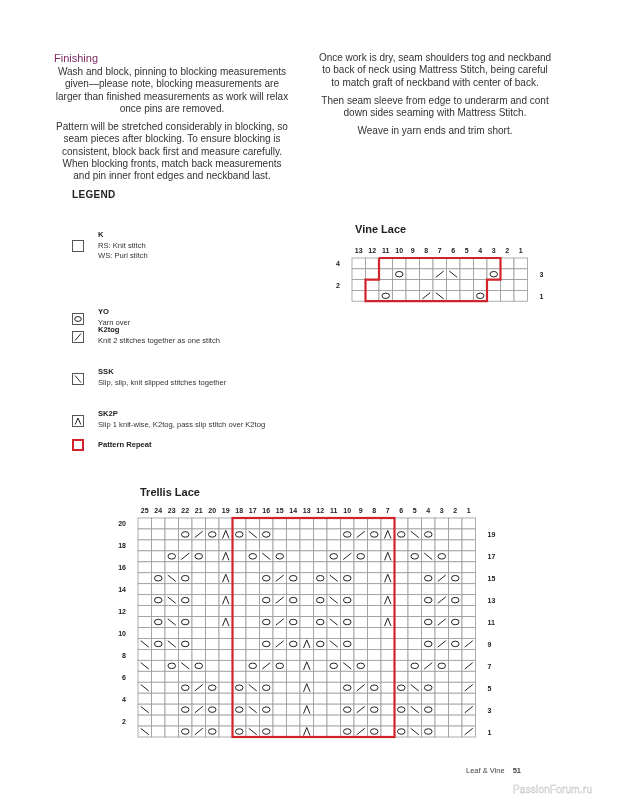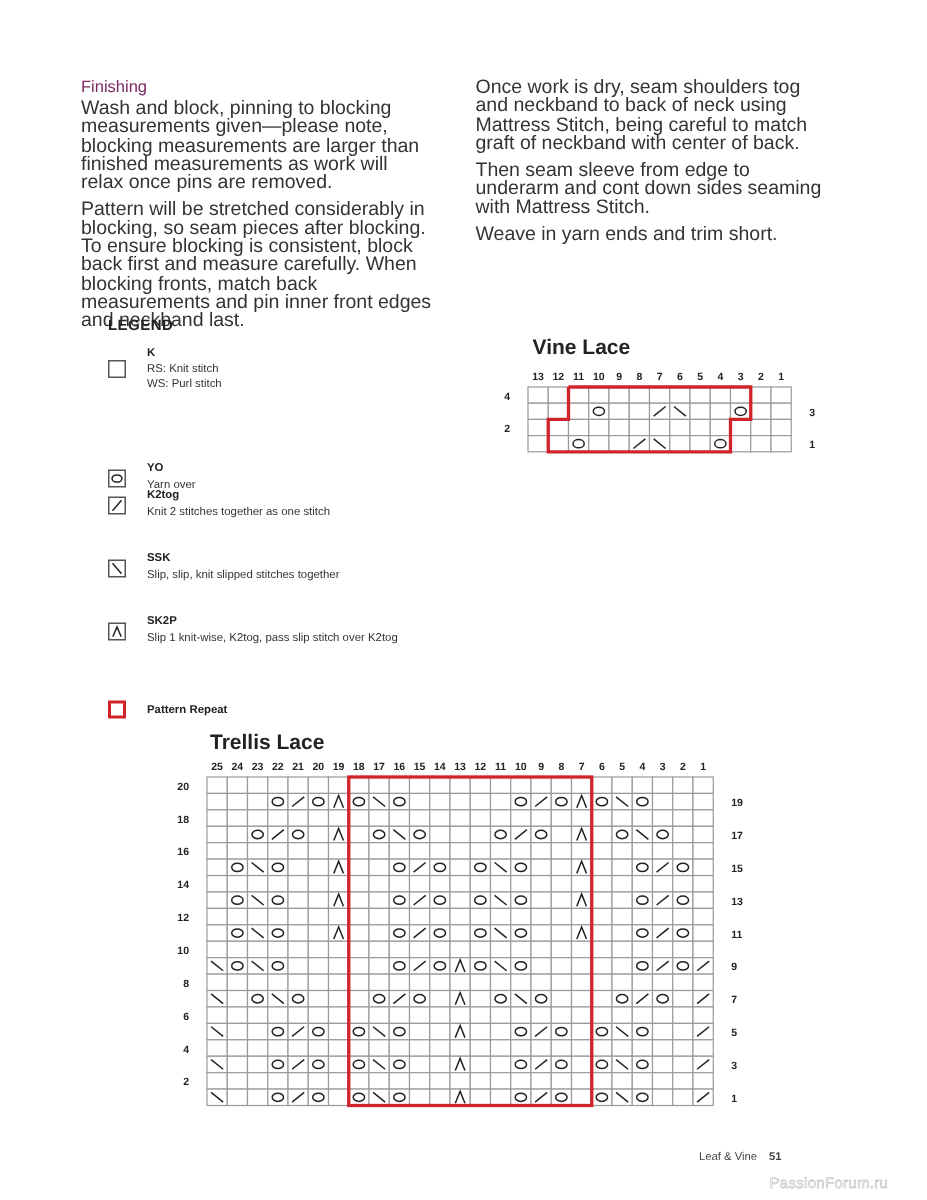--- a/index.html
+++ b/index.html
@@ -1,30 +1,30 @@
 <!DOCTYPE html>
 <html><head>
 <meta charset="utf-8">
 <style>
   html, body { margin: 0; padding: 0; background: #ffffff; }
   body { width: 618px; height: 800px; position: relative; overflow: hidden;
          font-family: "Liberation Sans", "DejaVu Sans", sans-serif; color: #2b2b2b; }
   .abs { position: absolute; }
   .section-title { color: #7a2a63; font-size: 11px; }
-  .para { font-size: 13px; line-height: 12.3px; margin: 0 16px 6px 0; color: #333; }
+  .para { font-size: 10px; line-height: 12.3px; margin: 0 16px 6px 0; color: #333; text-align: center; }
   .col { position: absolute; width: 252px; }
   .legend-heading { font-weight: bold; font-size: 10px; letter-spacing: 0.3px; color: #222; }
   .legend-item { position: absolute; left: 72px; width: 300px; height: 40px; }
   .legend-icon { position: absolute; left: 0; width: 10px; height: 10px; border: 1px solid #555;
                  background: #fff; }
   .legend-icon svg { position: absolute; left: 0; top: 0; width: 10px; height: 10px; }
   .legend-text { position: absolute; left: 26px; top: 0; font-size: 7.6px; line-height: 10.5px; color: #333; }
   .legend-abbr { font-weight: bold; color: #222; display: block; }
   .legend-desc { display: block; }
-  .chart-title { font-weight: bold; font-size: 14px; color: #222; }
+  .chart-title { font-weight: bold; font-size: 11px; color: #222; }
   .chart-svg { position: absolute; overflow: visible; }
   .chart-svg text { font-family: "Liberation Sans", sans-serif; font-weight: bold; font-size: 7px; fill: #222; }
   .footer { font-size: 7.5px; color: #444; }
   .footer .num { font-weight: bold; margin-left: 8px; }
   .watermark { font-size: 10px; color: #d8d8d8; letter-spacing: 0.2px;
                -webkit-text-stroke: 0.4px #bbb; color: transparent; }
 </style>
 </head>
 <body>
 
@@ -32,21 +32,21 @@
 <div class="col" style="left:54px; top:66px;">
   <p class="para">Wash and block, pinning to blocking measurements given—please note, blocking measurements are larger than finished measurements as work will relax once pins are removed.</p>
   <p class="para">Pattern will be stretched considerably in blocking, so seam pieces after blocking. To ensure blocking is consistent, block back first and measure carefully. When blocking fronts, match back measurements and pin inner front edges and neckband last.</p>
 </div>
 <div class="col" style="left:317px; top:52px;">
   <p class="para">Once work is dry, seam shoulders tog and neckband to back of neck using Mattress Stitch, being careful to match graft of neckband with center of back.</p>
   <p class="para">Then seam sleeve from edge to underarm and cont down sides seaming with Mattress Stitch.</p>
   <p class="para">Weave in yarn ends and trim short.</p>
 </div>
 
-<div class="abs legend-heading" style="left:72px; top:212px;">LEGEND</div>
+<div class="abs legend-heading" style="left:72px; top:189px;">LEGEND</div>
 
 <div class="legend-item" style="top:230px;">
   <div class="legend-icon" style="top:10px;"></div>
   <div class="legend-text">
     <span class="legend-abbr">K</span>
     <span class="legend-desc">RS: Knit stitch</span>
     <span class="legend-desc">WS: Purl stitch</span>
   </div>
 </div>
 
@@ -91,21 +91,21 @@
     <svg viewBox="0 0 10 10">
         <polyline points="2.2,8.5 5,2 7.8,8.5" fill="none" stroke="#222" stroke-width="1"></polyline>
       </svg>
   </div>
   <div class="legend-text">
     <span class="legend-abbr">SK2P</span>
     <span class="legend-desc">Slip 1 knit-wise, K2tog, pass slip stitch over K2tog</span>
   </div>
 </div>
 
-<div class="legend-item" style="top:466px;">
+<div class="legend-item" style="top:438px;">
   <div class="legend-icon" style="top:1px; border:2px solid #d1232a; width:8px; height:8px;"></div>
   <div class="legend-text" style="top:2px;">
     <span class="legend-abbr">Pattern Repeat</span>
   </div>
 </div>
 
 <div class="abs chart-title" style="left:355px; top:223px;">Vine Lace</div>
 <svg class="chart-svg" id="vine-svg" style="left:330px; top:240px;" width="230" height="70">
     <text x="28.75" y="13" text-anchor="middle">13</text>
     <text x="42.25" y="13" text-anchor="middle">12</text>

